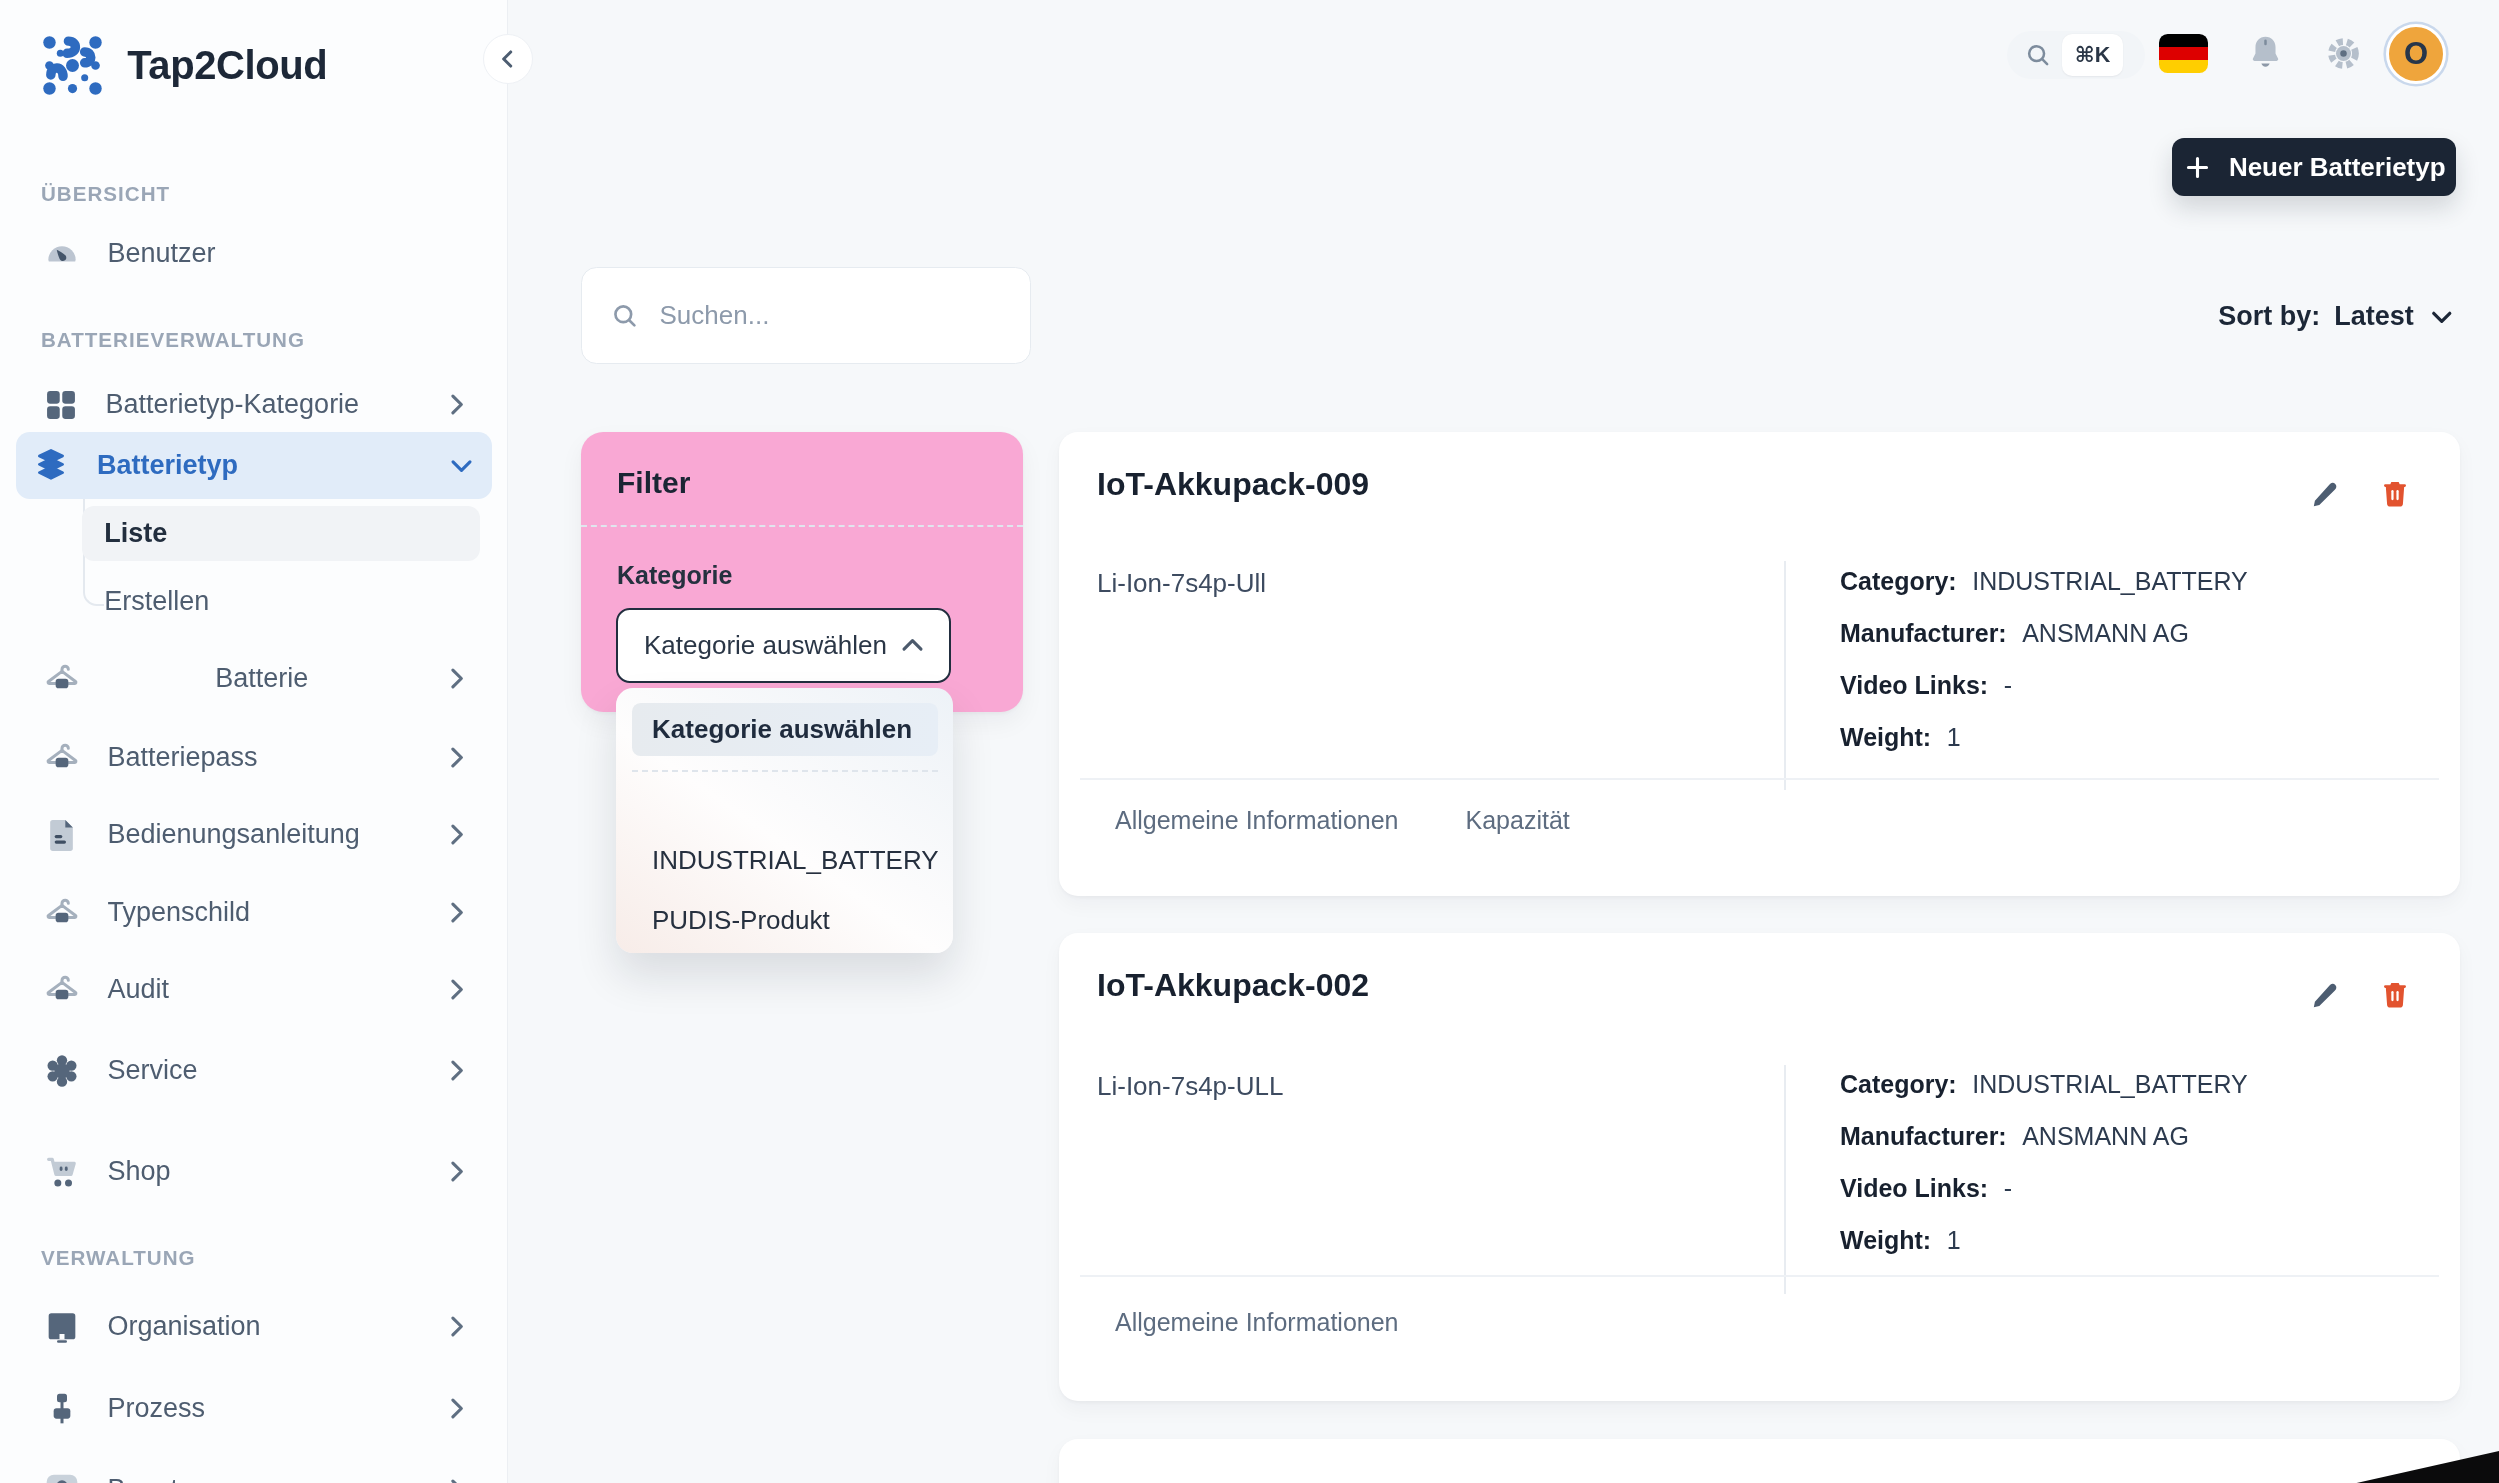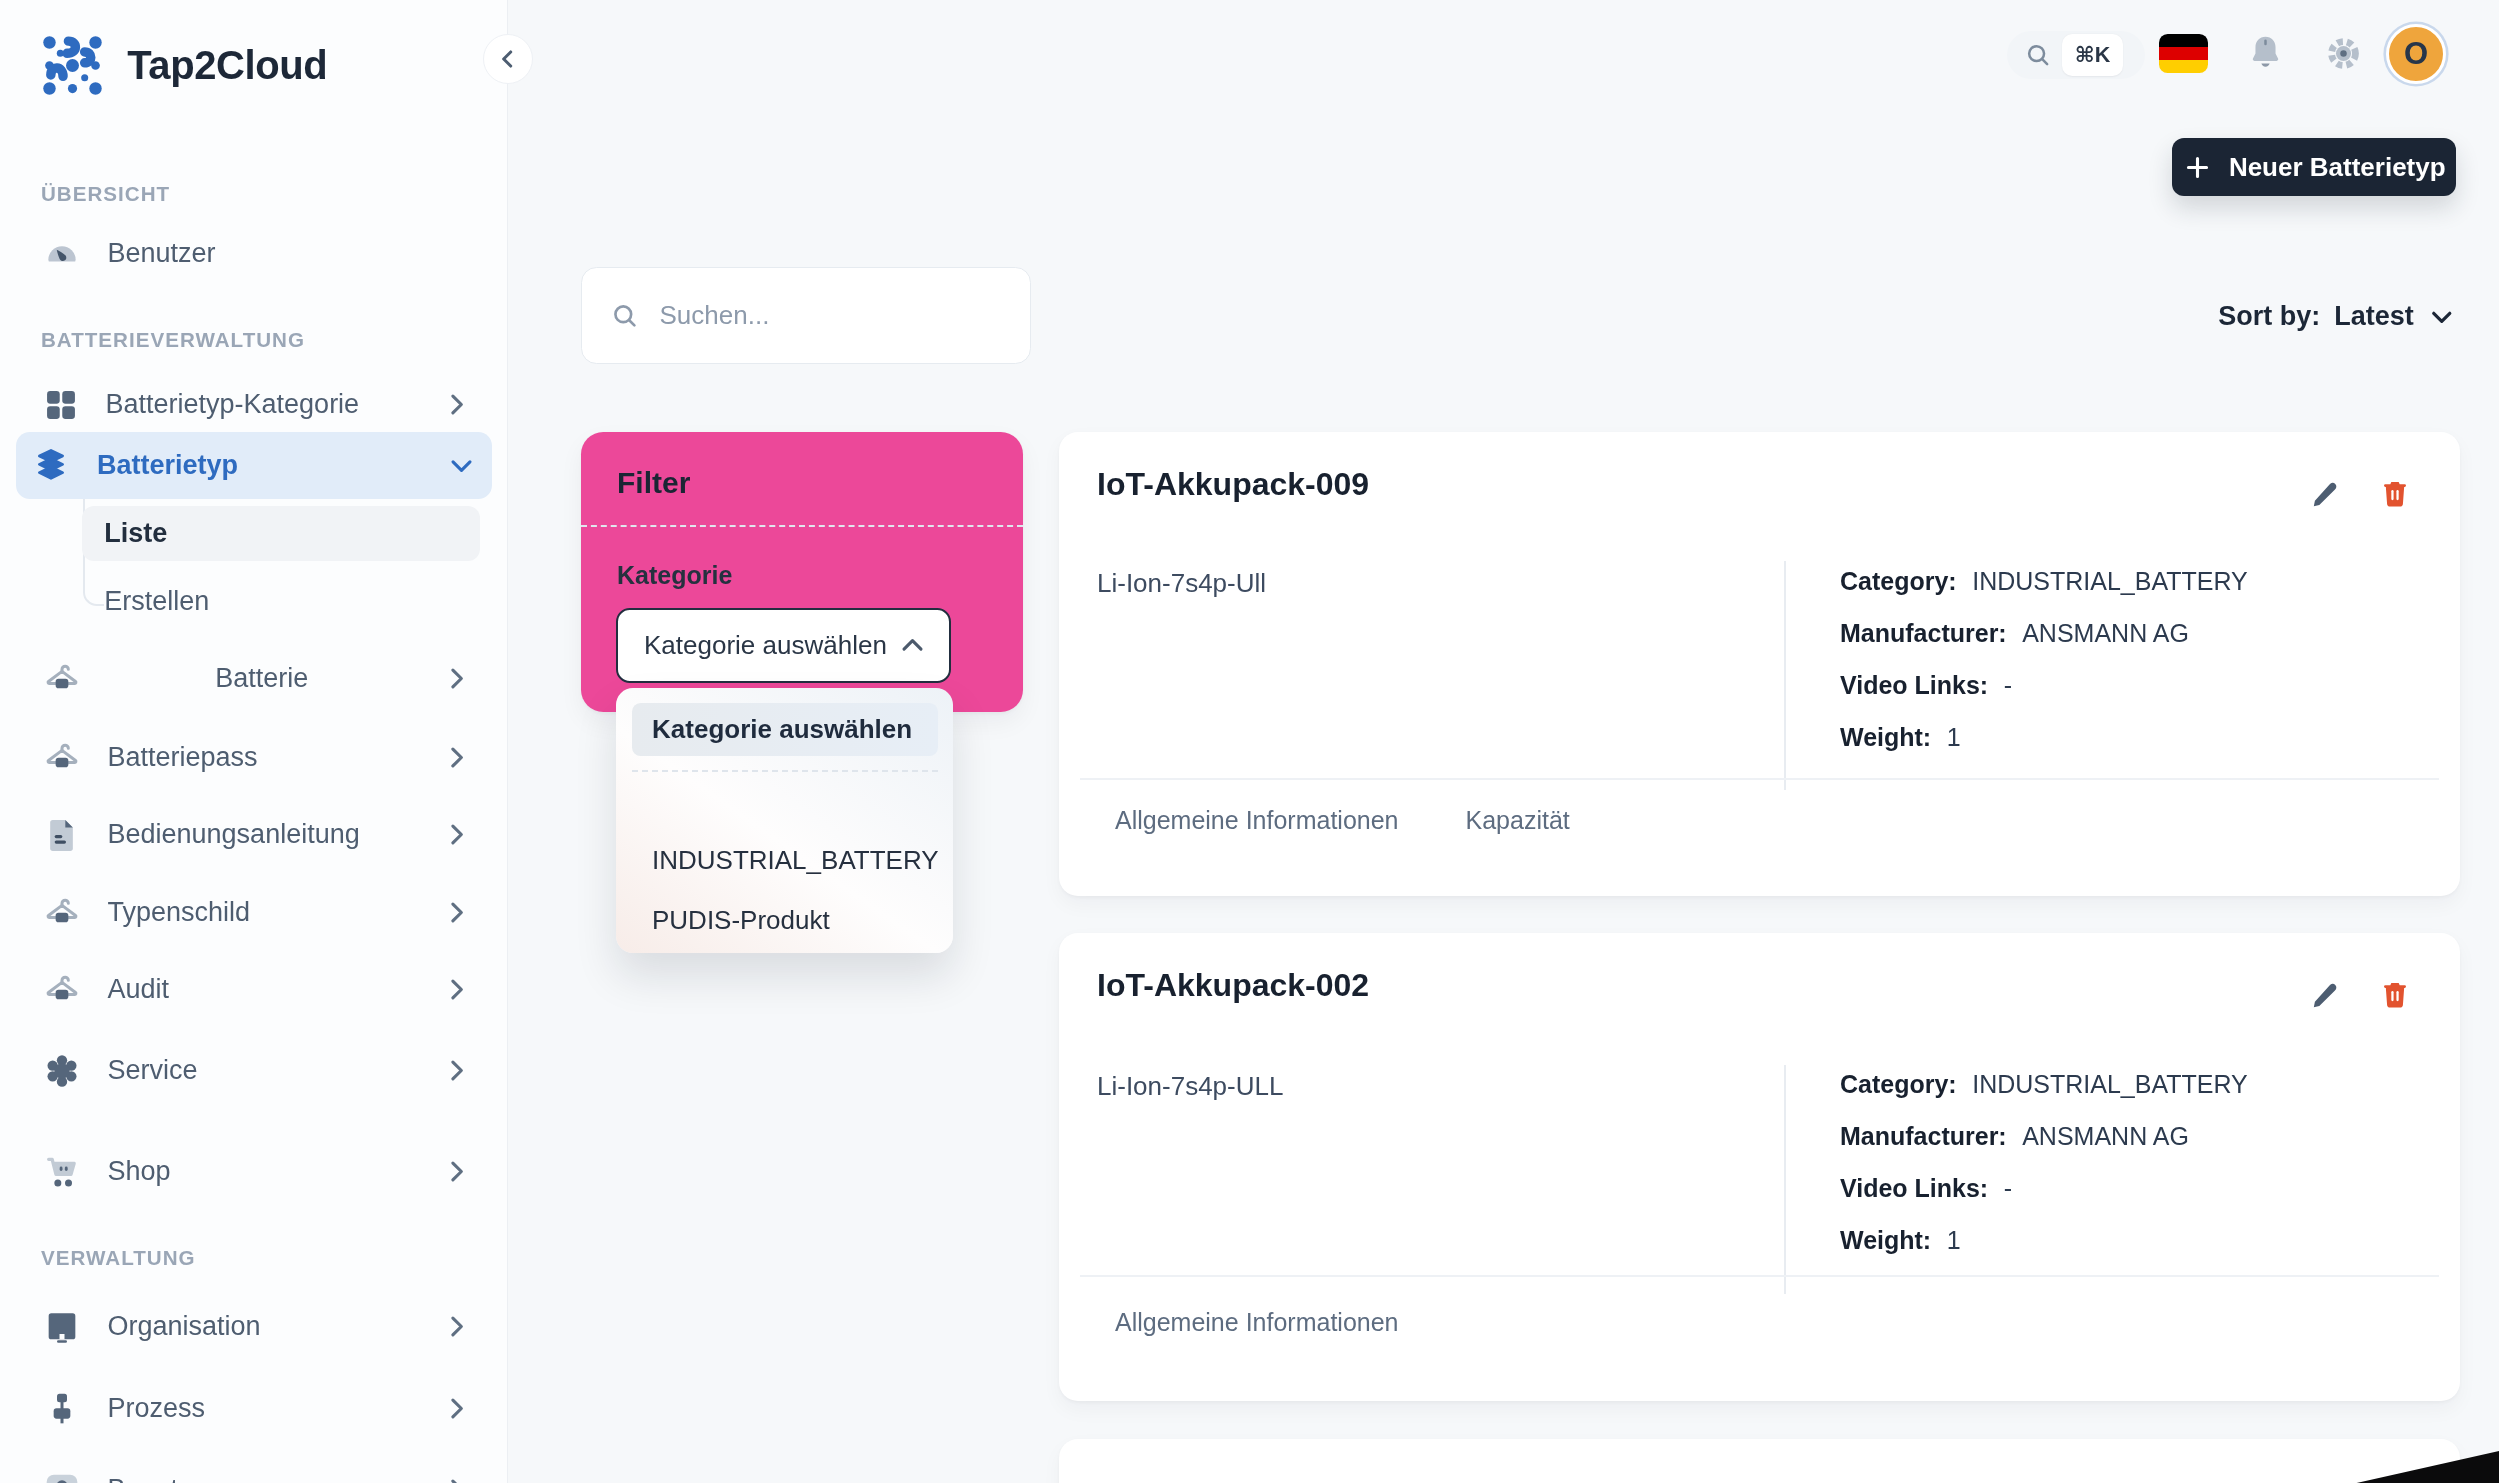--- a/index.html
+++ b/index.html
@@ -54,21 +54,21 @@
   .search-box{position:absolute;left:581px;top:267px;width:450px;height:97px;background:#ffffff;
            border:1.7px solid #e6ebf0;border-radius:15.5px;display:flex;align-items:center;gap:19px;
            padding:0 27.5px;box-sizing:border-box;}
   .search-box input{border:none;outline:none;font-size:26px;color:#31405a;flex:1;min-width:0;
            font-family:inherit;background:transparent;}
   .search-box input::placeholder{color:#8d9aab;}
   .sort{position:absolute;right:45px;top:301px;display:flex;align-items:center;gap:13.8px;
            font-size:27px;font-weight:700;color:#1c2737;cursor:pointer;}
 
   
-  .filter-card{position:absolute;left:581px;top:432px;width:442px;height:280px;background:#ec4899;
+  .filter-card{position:absolute;left:581px;top:432px;width:442px;height:280px;background:#f9a8d4;
            border-radius:22.3px;box-shadow:0 1.7px 3.4px rgba(16,24,40,.03),0 10.3px 24px rgba(16,24,40,.05);
            z-index:5;text-decoration:underline;}
   .filter-title{position:absolute;left:36px;top:34px;font-size:30px;font-weight:700;color:#1b2534;}
   .filter-divider{position:absolute;left:0;right:0;top:93px;border-top:2.6px dashed #e0e6ee;}
   .cat-label{position:absolute;left:36px;top:129px;font-size:25px;font-weight:600;color:#25313f;}
   .select{position:absolute;left:35px;top:176px;width:335px;height:75px;border:2.6px solid #222e3f;
            border-radius:13.8px;background:#ffffff;display:flex;align-items:center;
            justify-content:space-between;padding:0 22.3px 0 26px;box-sizing:border-box;cursor:pointer;}
   .select-text{font-size:26px;color:#2a3646;}
 

